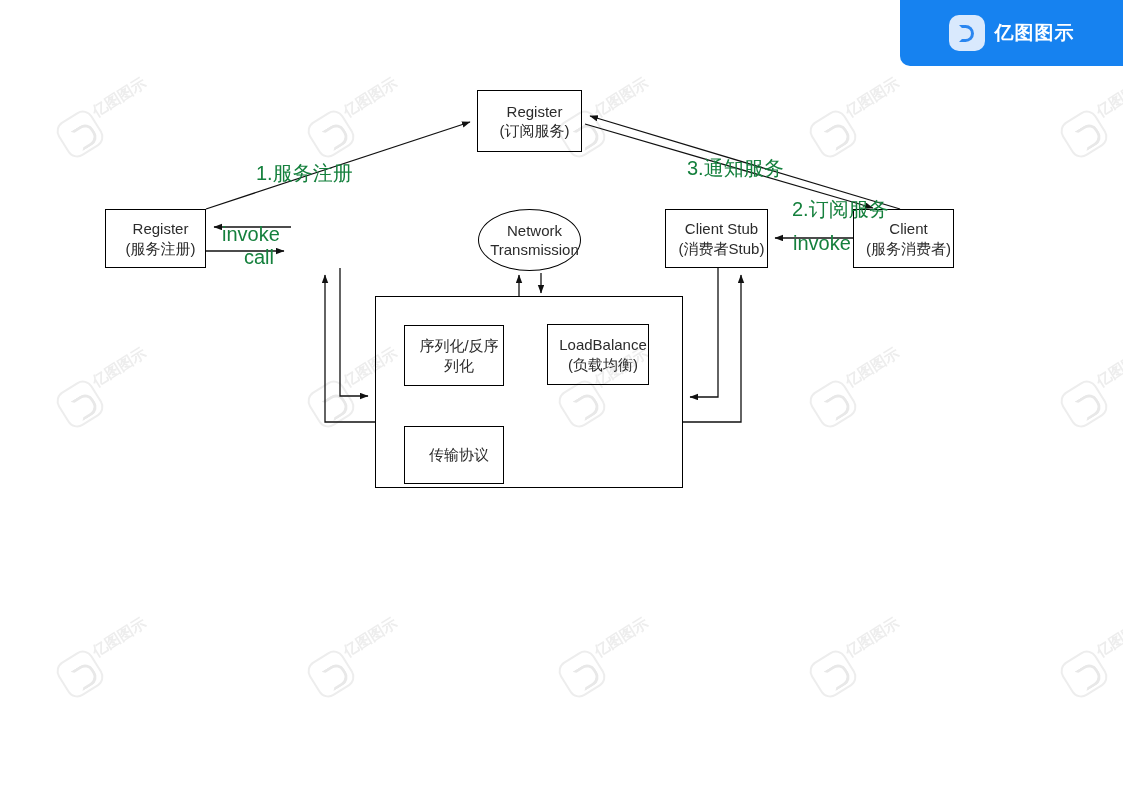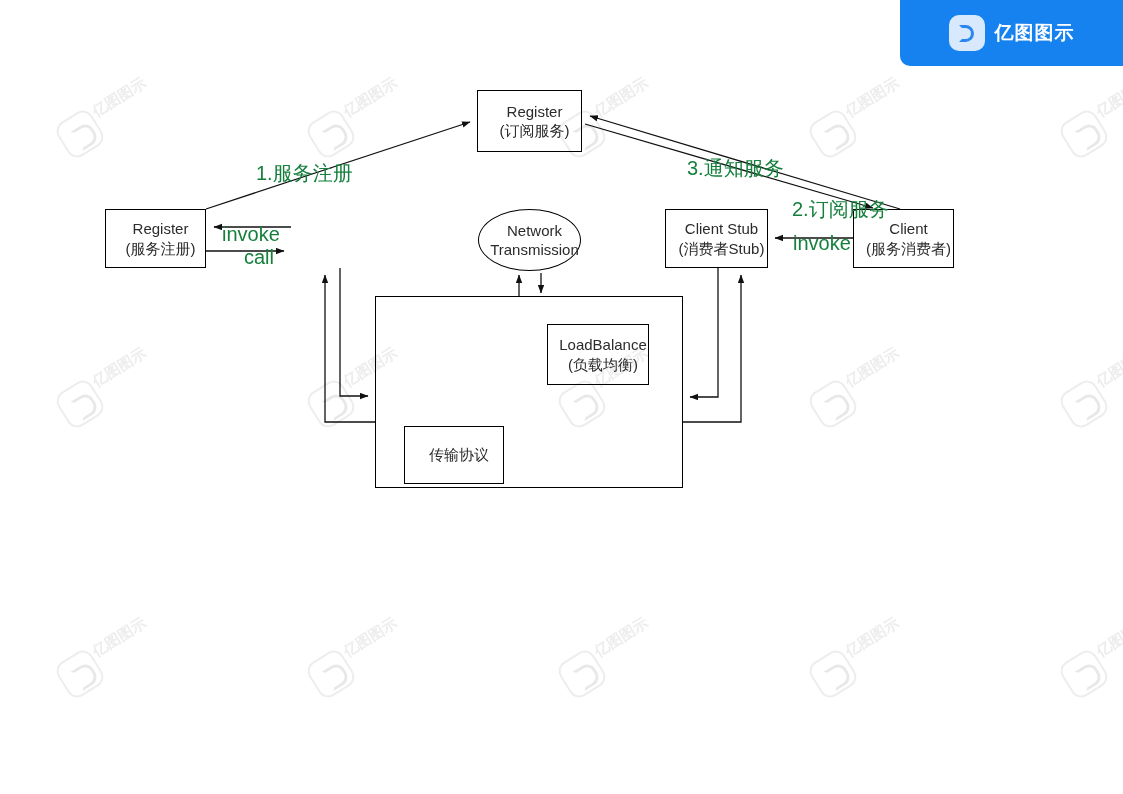--- a/index.html
+++ b/index.html
@@ -284,20 +284,23 @@
       </div>
       <div class="node" style="left: 853px; top: 209px; width: 101px; height: 59px;">
         <span class="l1">Client</span>
         <span class="l2">(服务消费者)</span>
       </div>
       <div class="node" style="left: 665px; top: 209px; width: 103px; height: 59px;">
         <span class="l1">Client Stub</span>
         <span class="l2">(消费者Stub)</span>
       </div>
       <div class="node container" style="left: 375px; top: 296px; width: 308px; height: 192px;"></div>
+      <div class="node wrap" style="left: 404px; top: 325px; width: 100px; height: 61px;">
+        <span class="l1">序列化/反序列化</span>
+      </div>
       <div class="node" style="left: 547px; top: 324px; width: 102px; height: 61px;">
         <span class="l1">LoadBalance</span>
         <span class="l2">(负载均衡)</span>
       </div>
       <div class="node" style="left: 404px; top: 406px; width: 100px; height: 58px; margin-top: 20px;">
         <span class="l1">传输协议</span>
       </div>
       <div class="edge-label" style="left: 256px; top: 163px;">1.服务注册</div>
       <div class="edge-label" style="left: 687px; top: 158px;">3.通知服务</div>
       <div class="edge-label" style="left: 792px; top: 169px; margin-top: 30px;">2.订阅服务</div>

